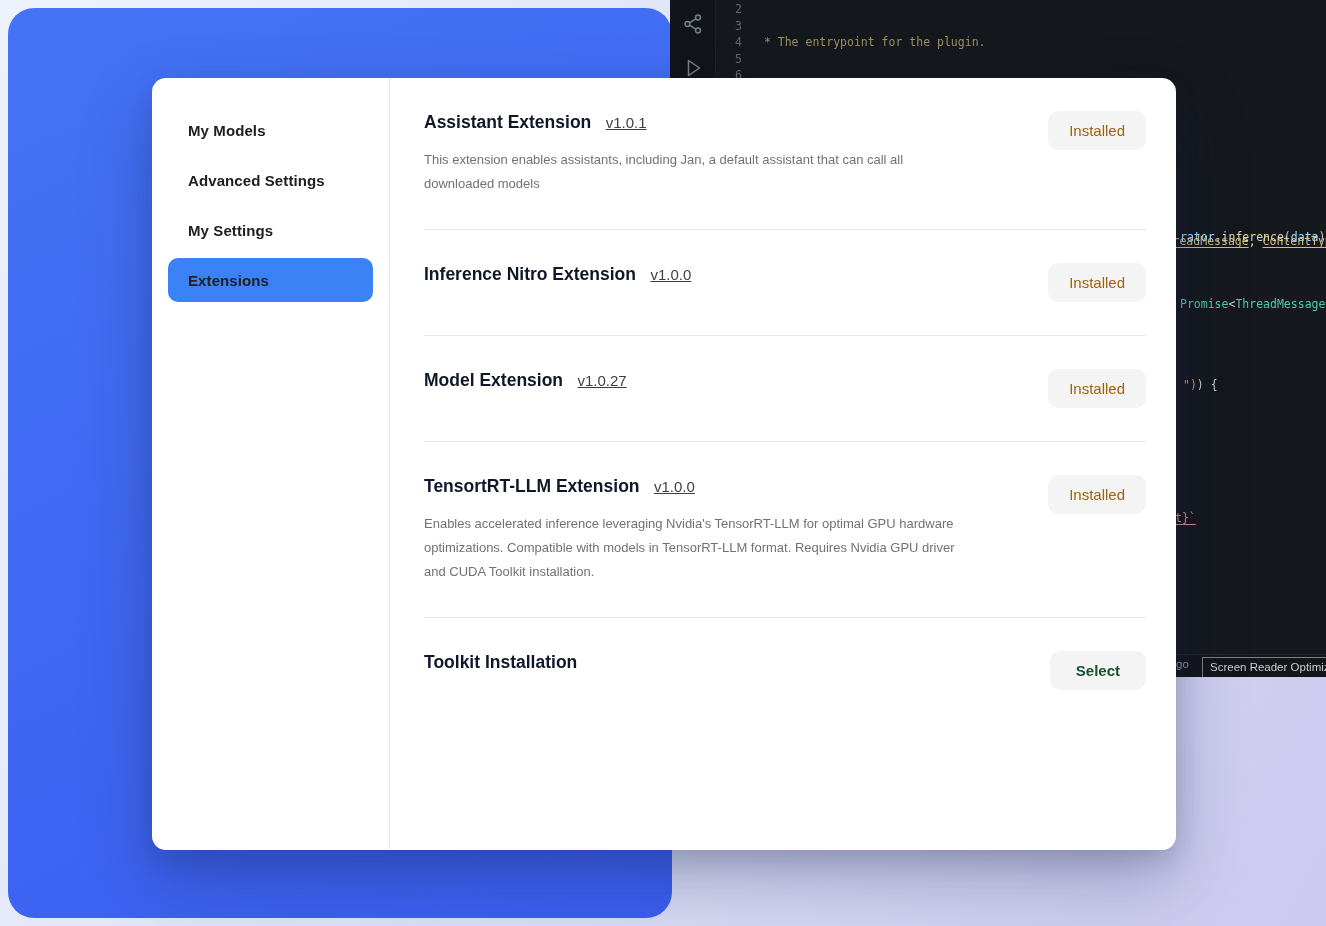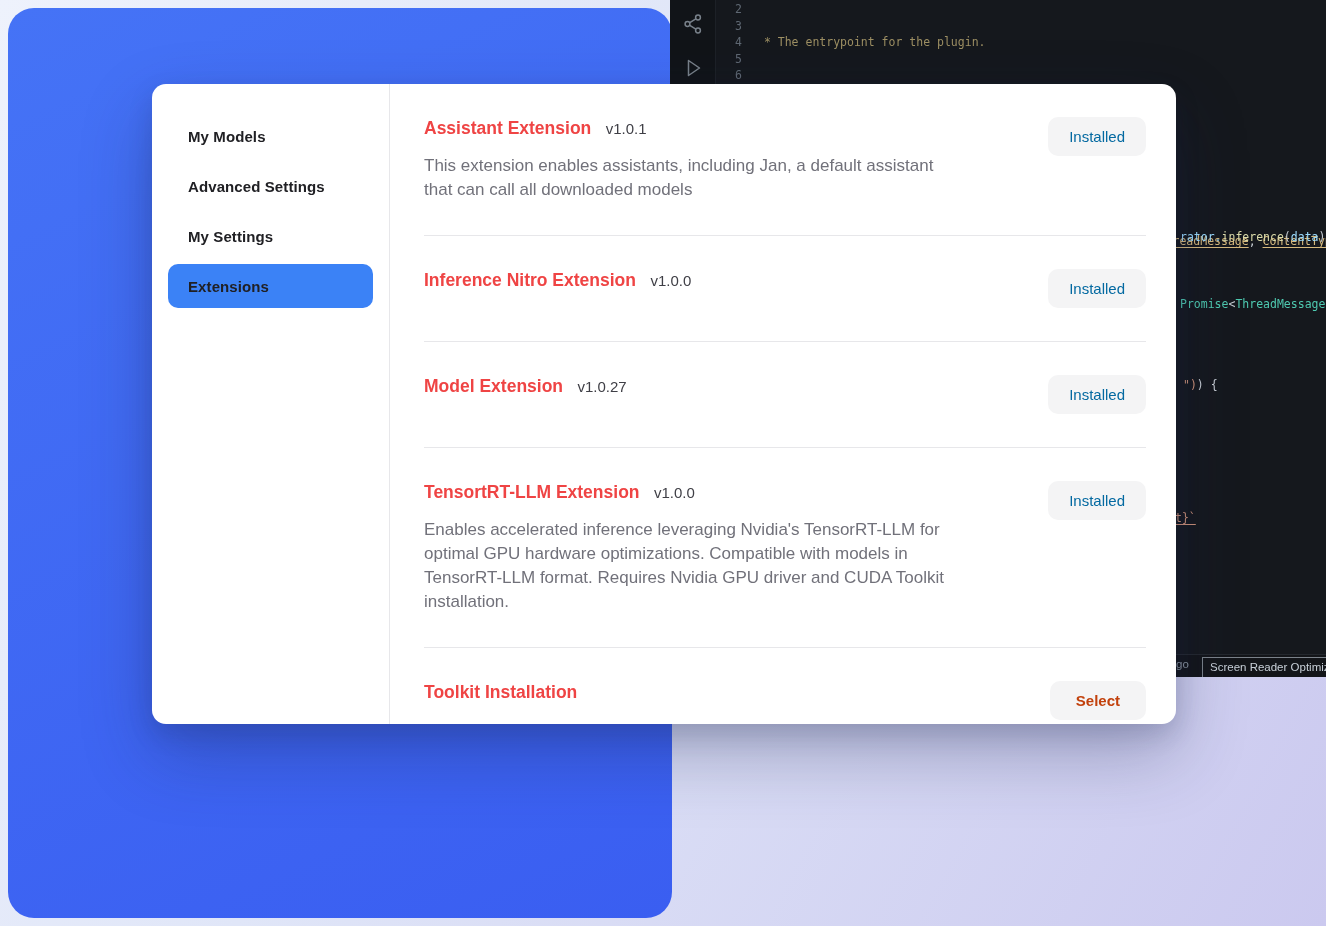--- a/index.html
+++ b/index.html
@@ -61,59 +61,58 @@
     font-size:11.5px; font-family:"Liberation Sans",sans-serif;
   }
   .st-badge {
     position:absolute; left:532px; top:2px; color:#c8d0d8;
     border:1px solid #7b828a; padding:1px 7px; white-space:nowrap;
     font-size:11.5px; font-family:"Liberation Sans",sans-serif;
   }
 
   
   .modal {
-    position:absolute; left:152px; top:78px; width:1024px; height:640px;
+    position:absolute; left:152px; top:78px; width:1024px; height:772px;
     background:#ffffff; border-radius:14px; overflow:hidden; display:flex;
     box-shadow:0 30px 70px rgba(25,35,80,.30), 0 10px 25px rgba(25,35,80,.16);
     z-index:3;
-    margin-top:6px;
   }
   .sidebar {
     width:238px; flex:0 0 238px; border-right:1px solid #e7e7ea;
     padding:30px 16px 0 16px;
   }
   .side-item {
     height:44px; display:flex; align-items:center; padding:0 20px;
     border-radius:10px; margin-bottom:6px; cursor:pointer;
     font-size:15px; font-weight:700; color:#202024; letter-spacing:.1px;
   }
   .side-item.active { background:#3b82f6; }
 
   .content { flex:1; padding:0 30px 0 34px; overflow:hidden; }
   .row {
     display:flex; justify-content:space-between; align-items:flex-start;
     padding:33px 0; border-bottom:1px solid #e7e7ea;
   }
   .row:last-child { border-bottom:none; }
   .row-head { line-height:23px; }
-  .row-title { font-size:17.5px; font-weight:700; color:#ef4444; }
-  .row-version { font-size:15px; font-weight:400; color:#3f3f46; margin-left:10px; }
-  .row-desc { margin-top:14px; font-size:17px; line-height:24px; color:#71717a; }
+  .row-title { font-size:17.5px; font-weight:700; color:#0f172a; }
+  .row-version { font-size:15px; font-weight:400; color:#3f3f46; margin-left:10px;text-decoration:underline; }
+  .row-desc { margin-top:14px; font-size:13px; line-height:24px; color:#71717a; }
   .w1 { max-width:530px; }
   .w2 { max-width:530px; }
   .w3 { max-width:440px; }
   .w4 { max-width:540px; }
   .link { color:#3e6bf4; text-decoration:none; cursor:pointer; }
   .btn {
     flex:0 0 auto; min-width:96px; padding:11px 21px; border:none;
     background:#f4f4f5; border-radius:10px; cursor:pointer;
     font-family:"Liberation Sans","DejaVu Sans",sans-serif;
-    font-size:15px; font-weight:500; color:#0369a1;
-  }
-  .btn.select { color:#c2410c; font-weight:700; padding:11px 26px; }
+    font-size:15px; font-weight:500; color:#a16207;
+  }
+  .btn.select { color:#14532d; font-weight:700; padding:11px 26px; }
 </style>
 </head>
 <body>
 
 <div class="page">
 
   <div class="brand-panel"></div>
 
   <div class="editor">
     <div class="activity-bar">

